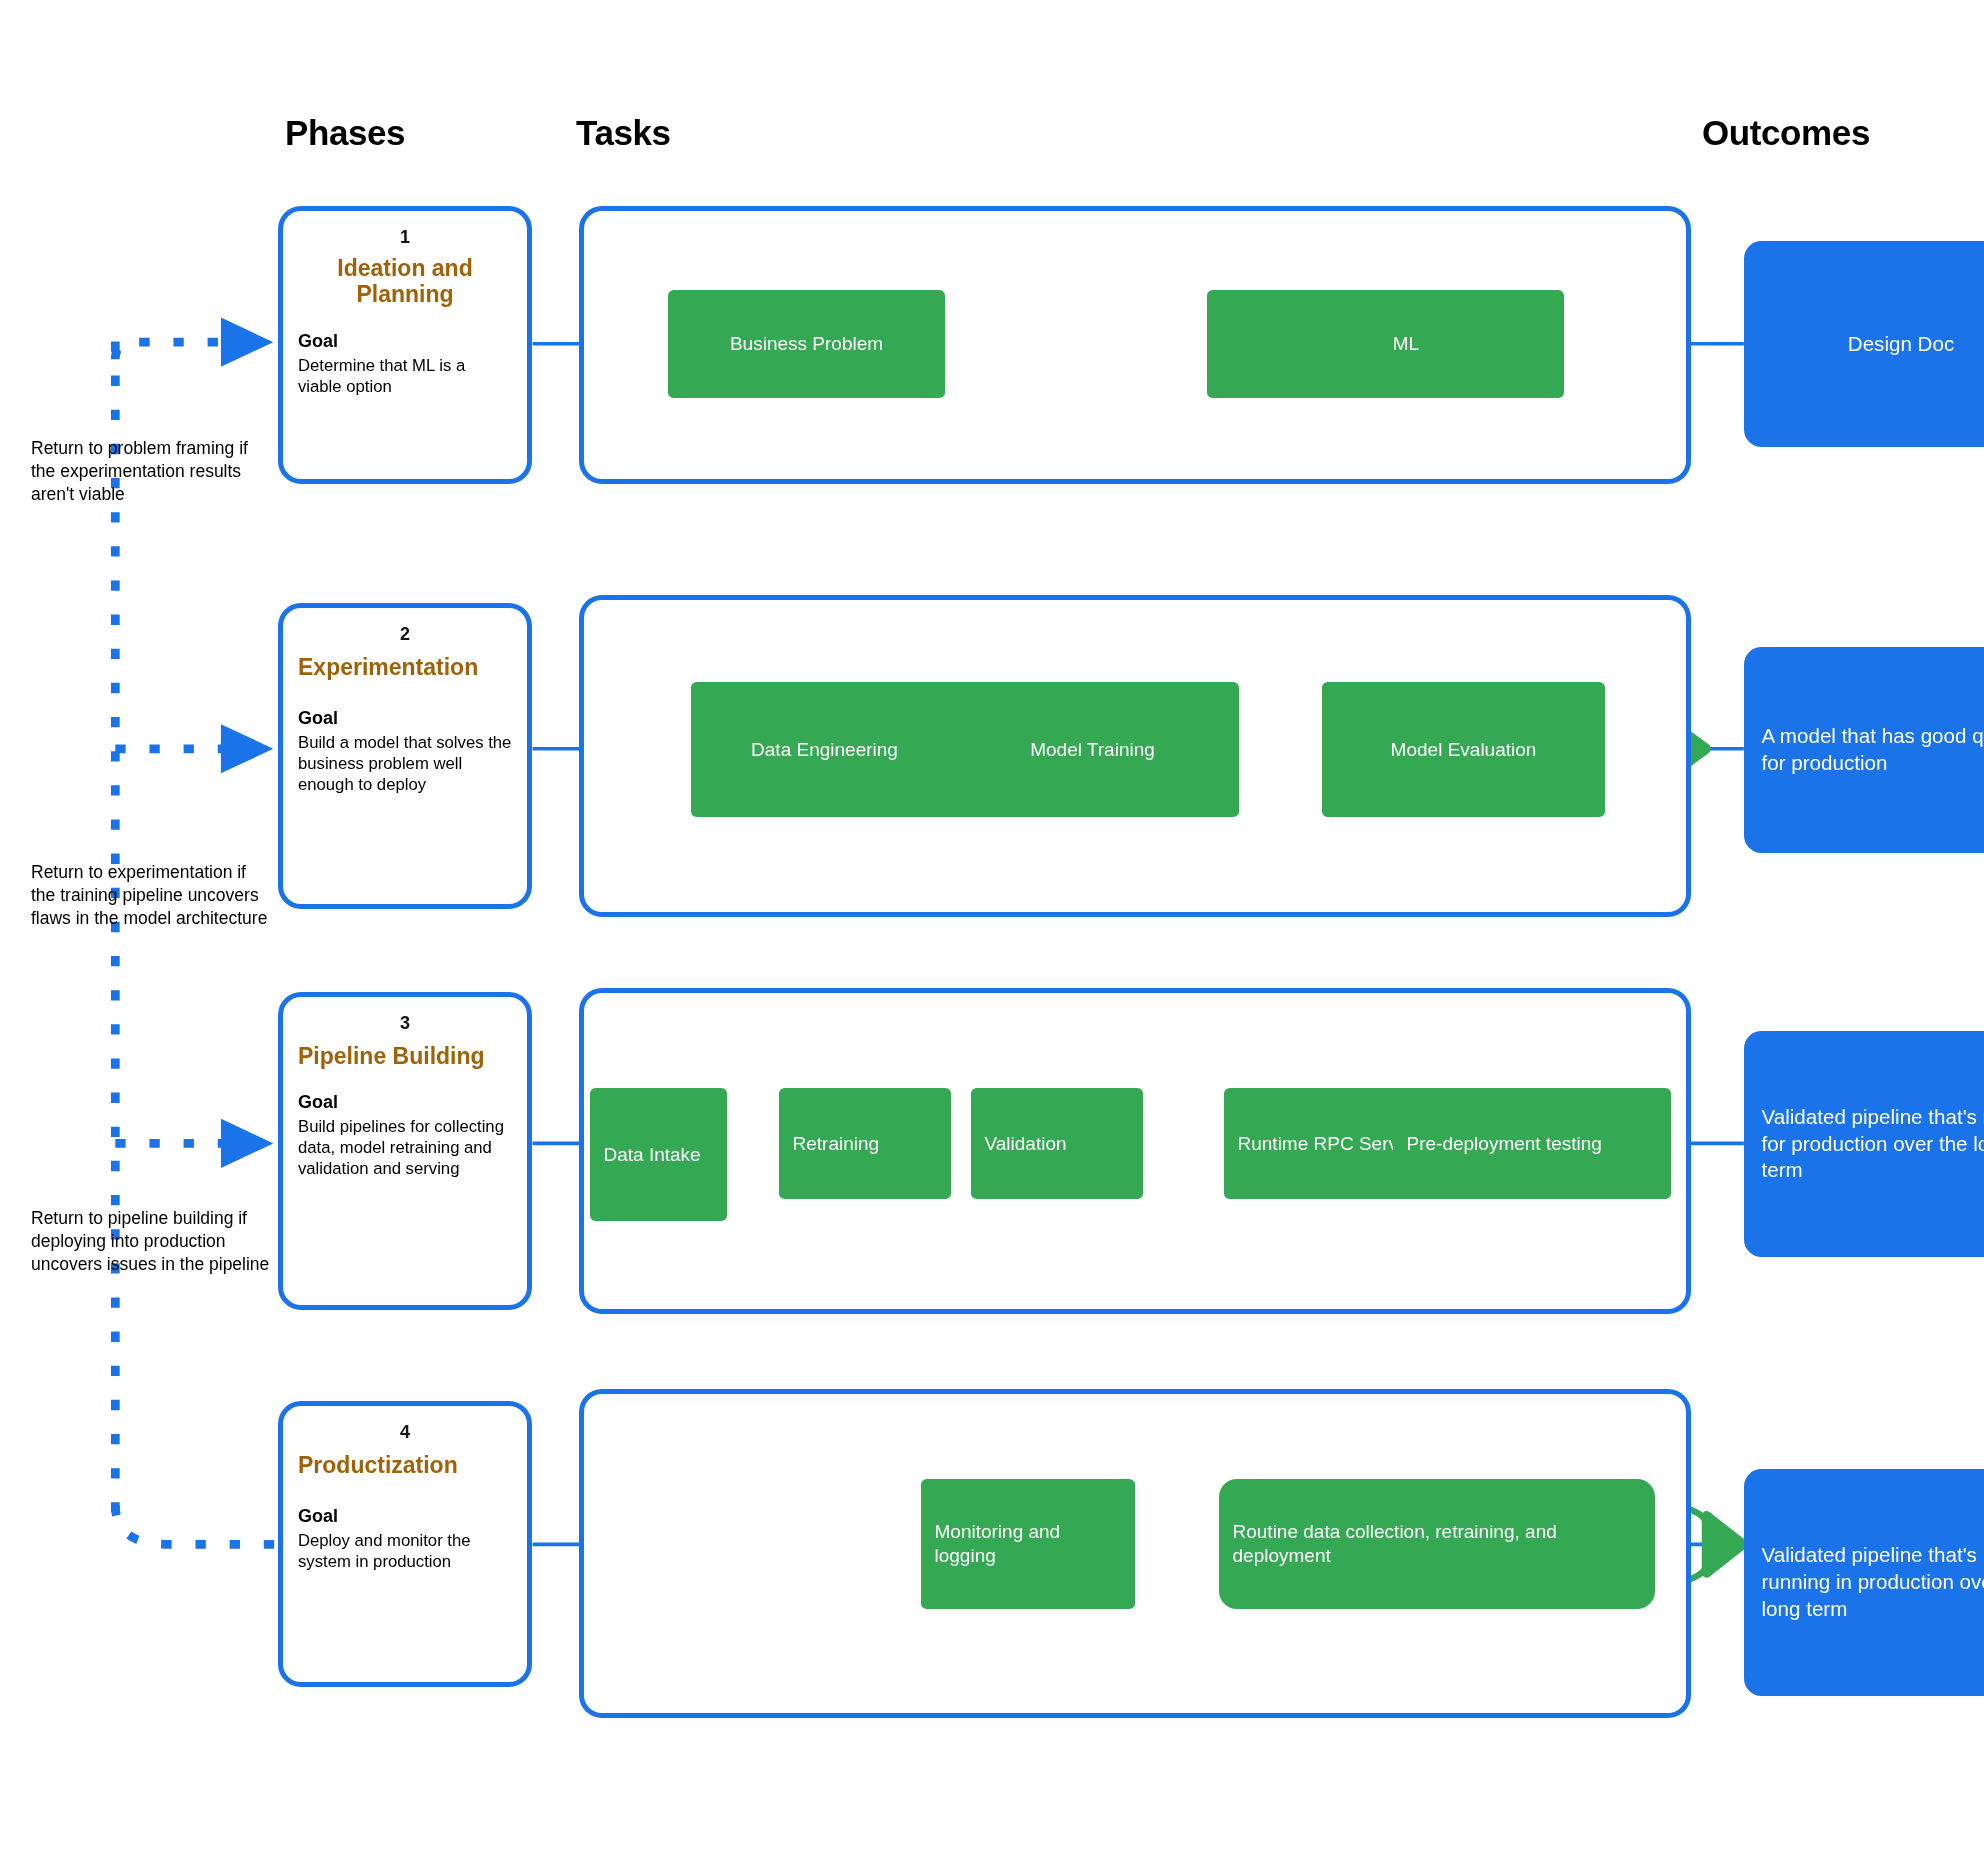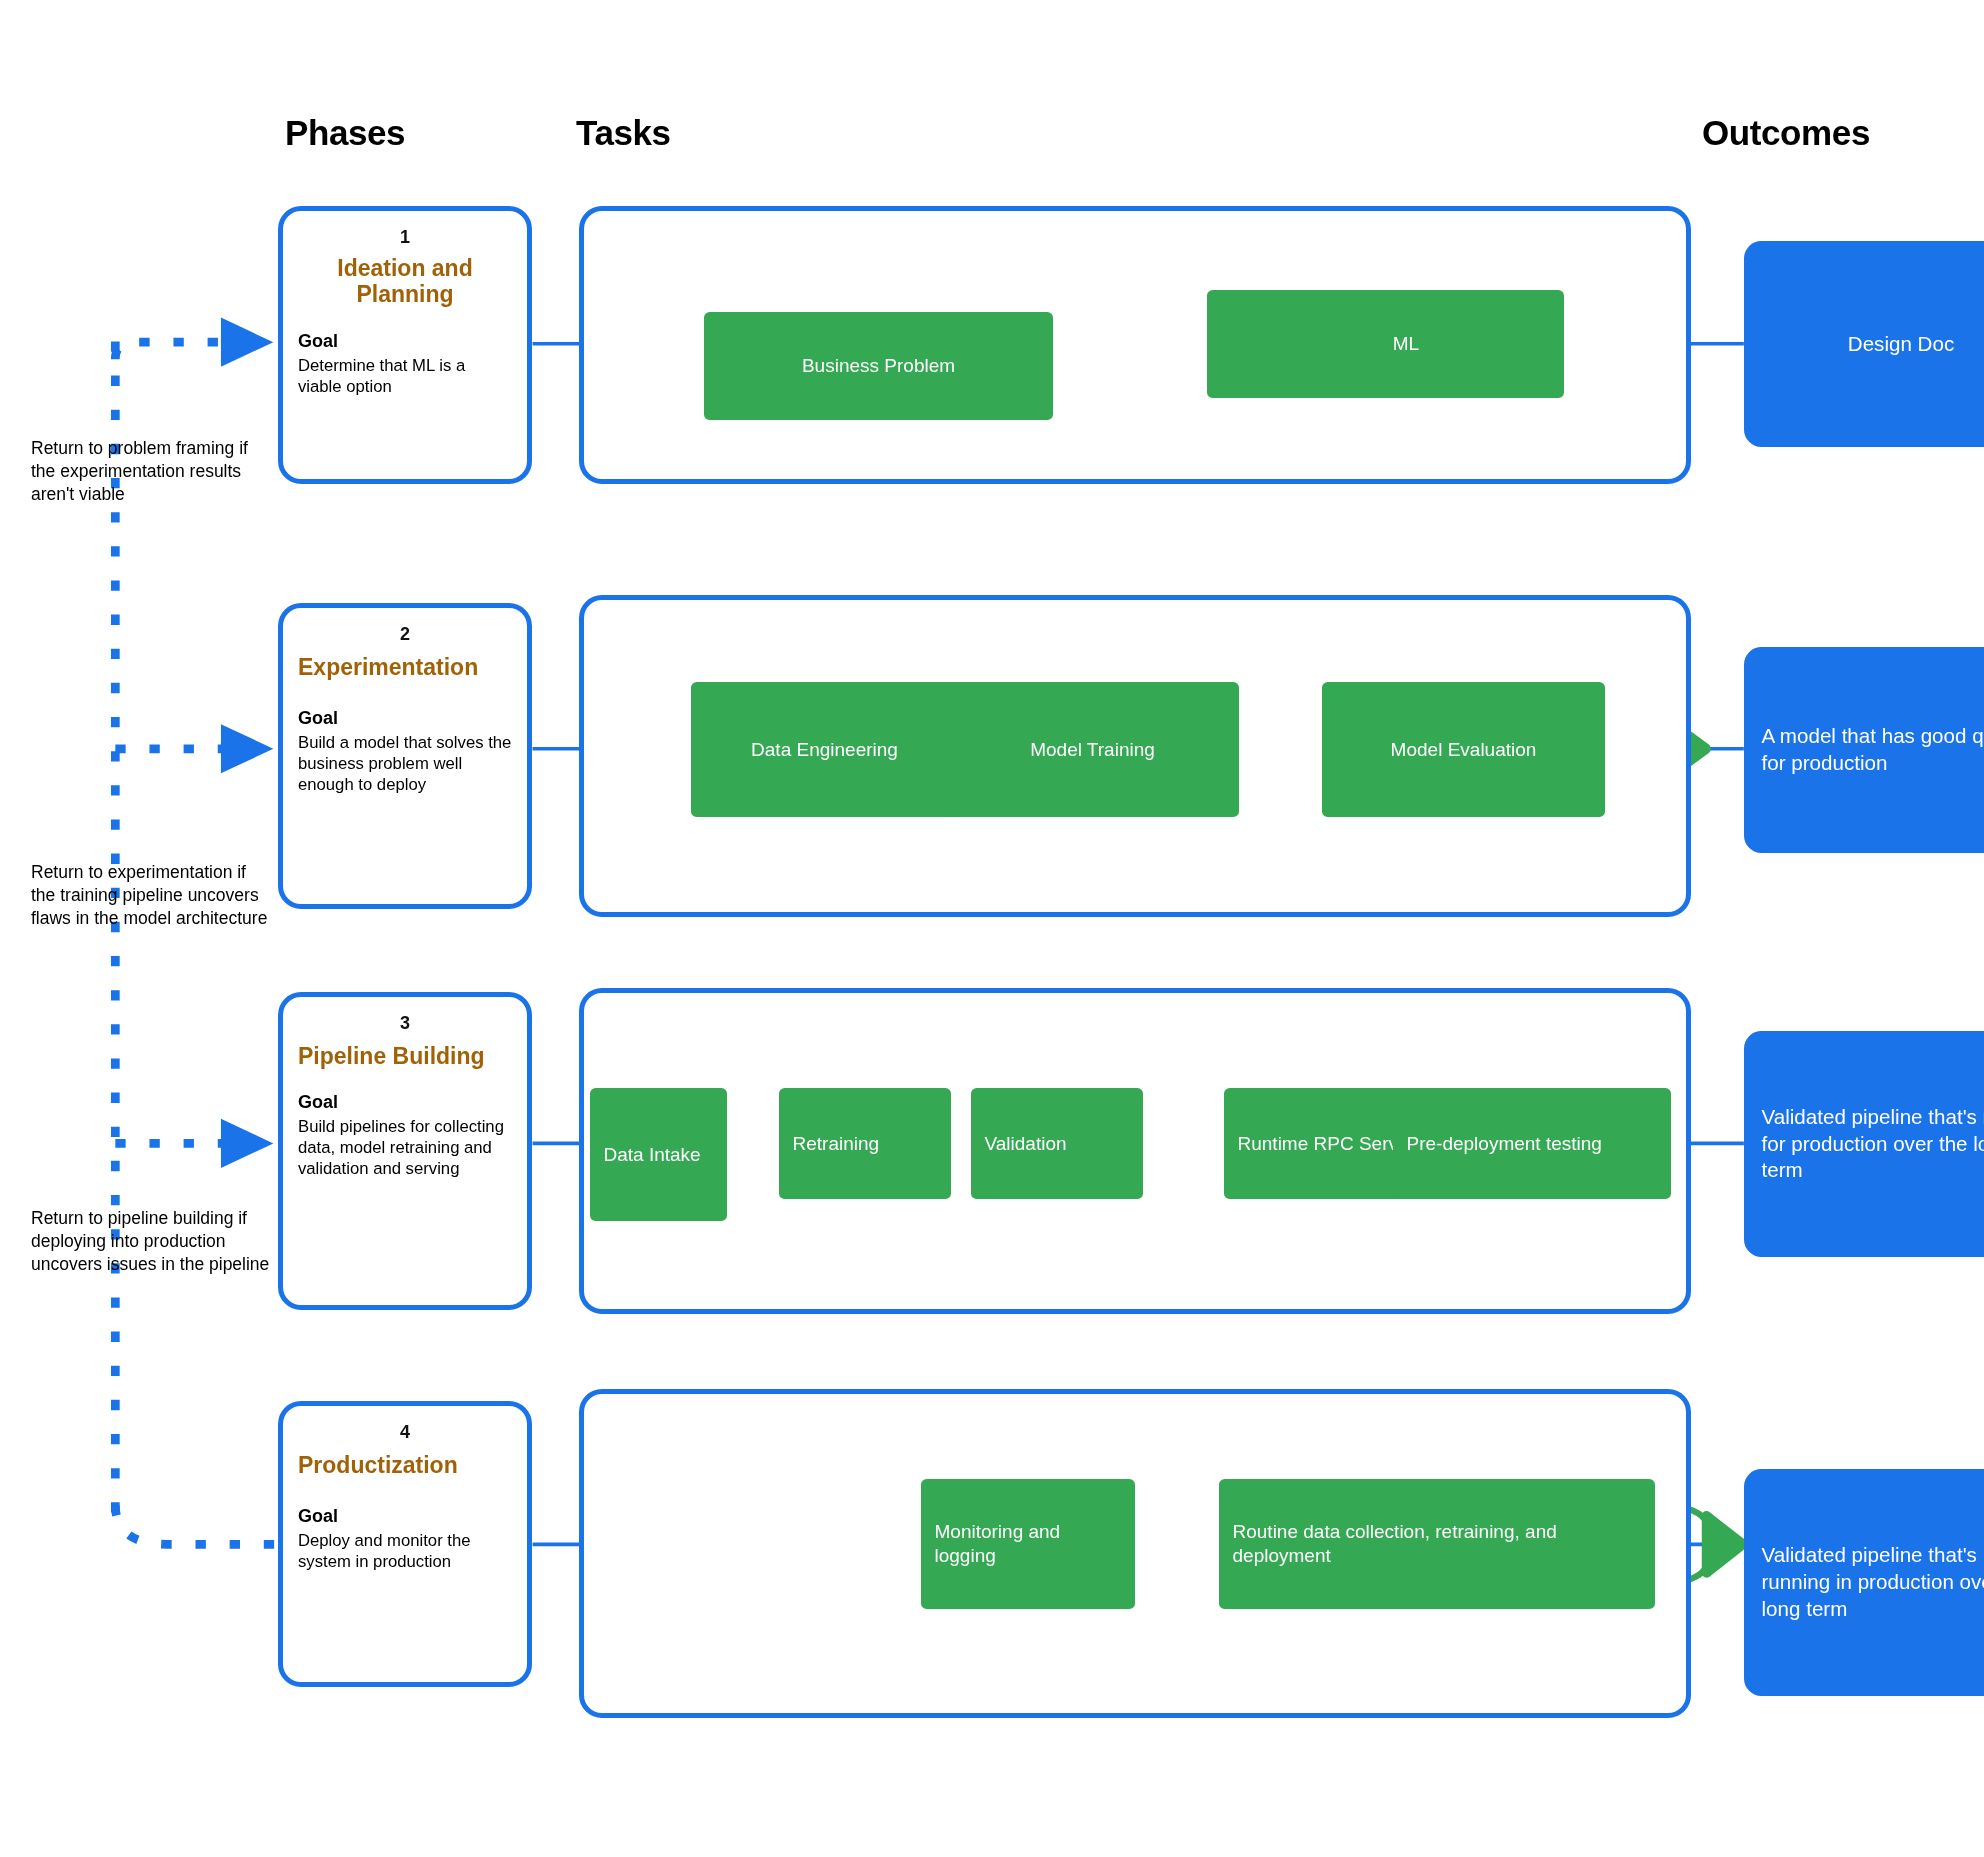--- a/index.html
+++ b/index.html
@@ -128,21 +128,21 @@
   </svg>
 
   <div class="abs phase-card" style="left:278px;top:206px;width:254px;height:278px;">
     <div class="phase-num" style="margin-top:16.7px;">1</div>
     <div class="phase-title center" style="margin-top:10.3px;">Ideation and Planning</div>
     <div class="goal-label" style="margin-top:24.6px;">Goal</div>
     <div class="goal-text" style="margin-top:3.2px;">Determine that ML is a viable option</div>
   </div>
 
   <div class="abs tasks-card" style="left:579px;top:206px;width:1112px;height:278px;"></div>
-  <div class="abs task-box center" style="left:704px;top:290px;width:349px;height:108px;margin-top:22px;">Business Problem</div>
+  <div class="abs task-box center" style="left:668px;top:290px;width:277px;height:108px;">Business Problem</div>
   <div class="abs task-box center" style="left:1207px;top:290px;width:357px;height:108px;padding-left:41px;">ML</div>
 
   <div class="abs outcome-box center" style="left:1744px;top:241px;width:314px;height:206px;">Design Doc</div>
 
   <div class="abs phase-card" style="left:278px;top:603px;width:254px;height:306px;">
     <div class="phase-num" style="margin-top:16.7px;">2</div>
     <div class="phase-title left" style="margin-top:12px;">Experimentation</div>
     <div class="goal-label" style="margin-top:29px;">Goal</div>
     <div class="goal-text" style="margin-top:3.2px;">Build a model that solves the business problem well enough to deploy</div>
   </div>
@@ -172,21 +172,21 @@
 
   <div class="abs phase-card" style="left:278px;top:1401px;width:254px;height:286px;">
     <div class="phase-num" style="margin-top:16.7px;">4</div>
     <div class="phase-title left" style="margin-top:12px;">Productization</div>
     <div class="goal-label" style="margin-top:29px;">Goal</div>
     <div class="goal-text" style="margin-top:3.2px;">Deploy and monitor the system in production</div>
   </div>
 
   <div class="abs tasks-card" style="left:579px;top:1389px;width:1112px;height:329px;"></div>
   <div class="abs task-box left" style="left:921px;top:1479px;width:214px;height:130px;">Monitoring and logging</div>
-  <div class="abs task-box left" style="left:1219px;top:1479px;width:436px;height:130px;">Routine data collection, retraining, and deployment</div>
+  <div class="abs task-box left" style="left:1219px;top:1479px;width:436px;height:130px;border-radius:18px;">Routine data collection, retraining, and deployment</div>
 
   <div class="abs outcome-box left" style="left:1744px;top:1469px;width:314px;height:227px;">Validated pipeline that's running in production over the long term</div>
 
   <div class="abs ret-note" style="left:31px;top:437px;width:230px;">Return to problem framing if the experimentation results aren't viable</div>
   <div class="abs ret-note" style="left:31px;top:861px;width:238px;">Return to experimentation if the training pipeline uncovers flaws in the model architecture</div>
   <div class="abs ret-note" style="left:31px;top:1207px;width:242px;">Return to pipeline building if deploying into production uncovers issues in the pipeline</div>
 
 </div>
 
 

